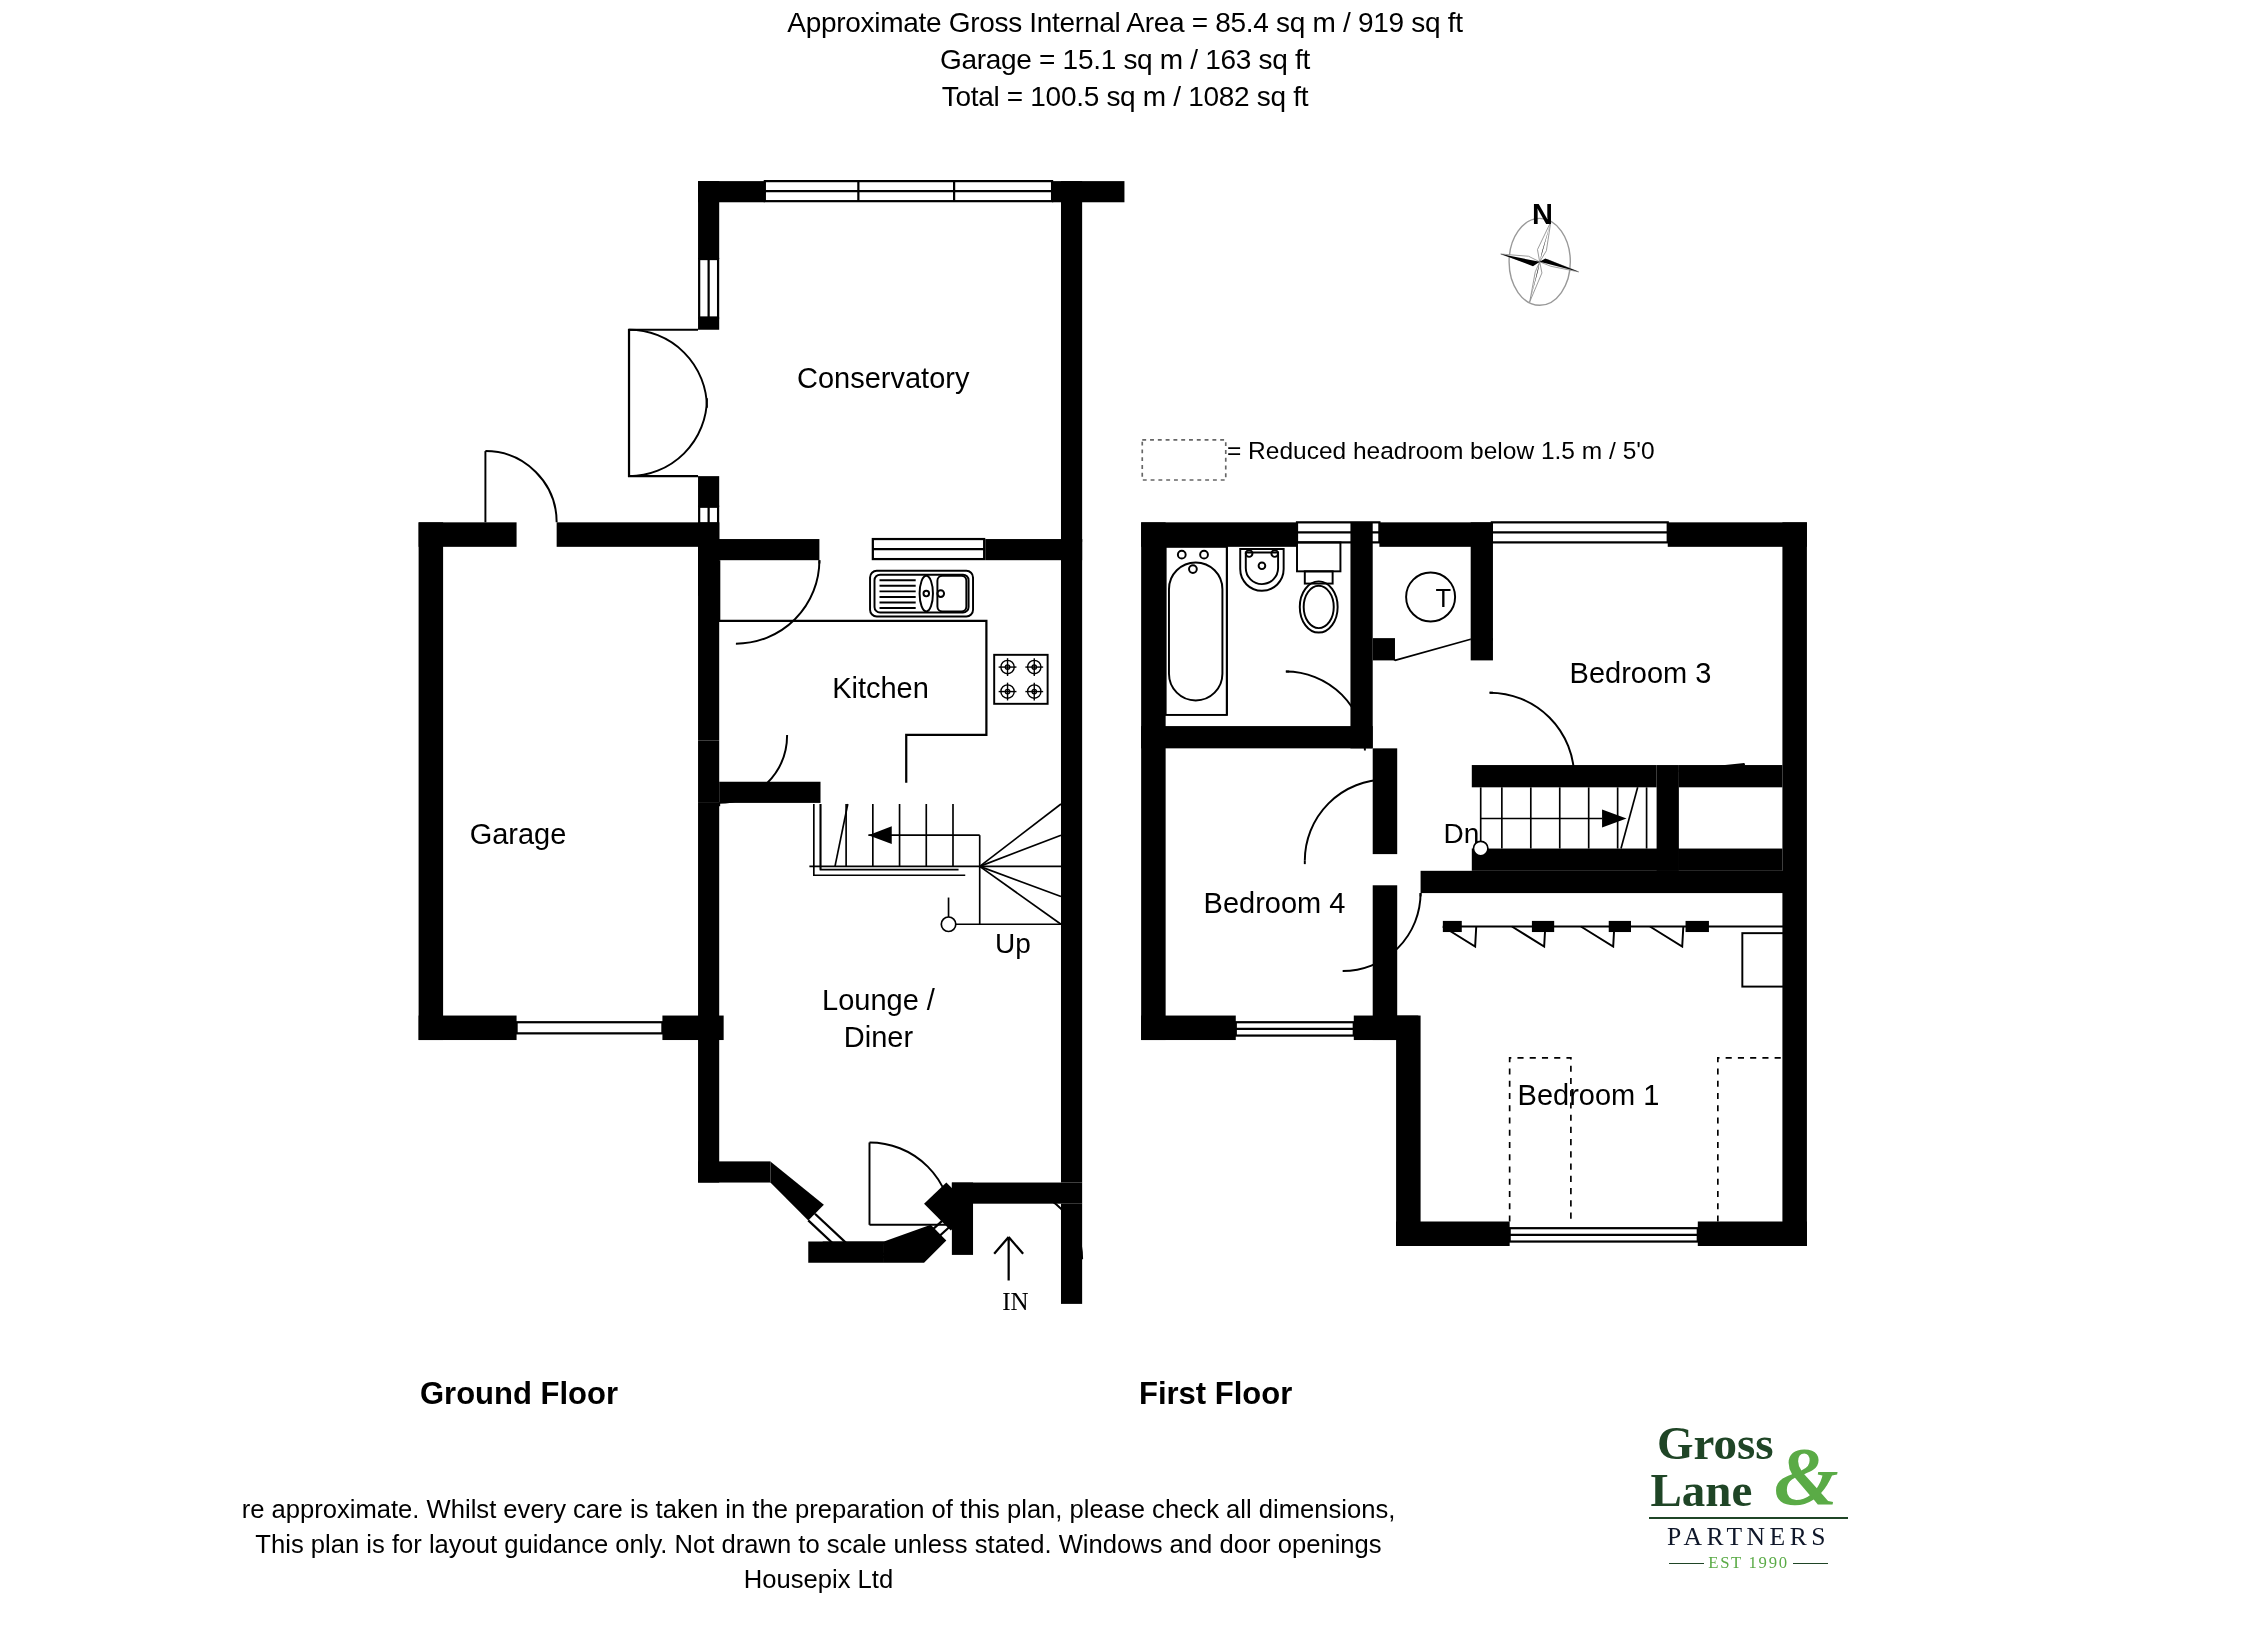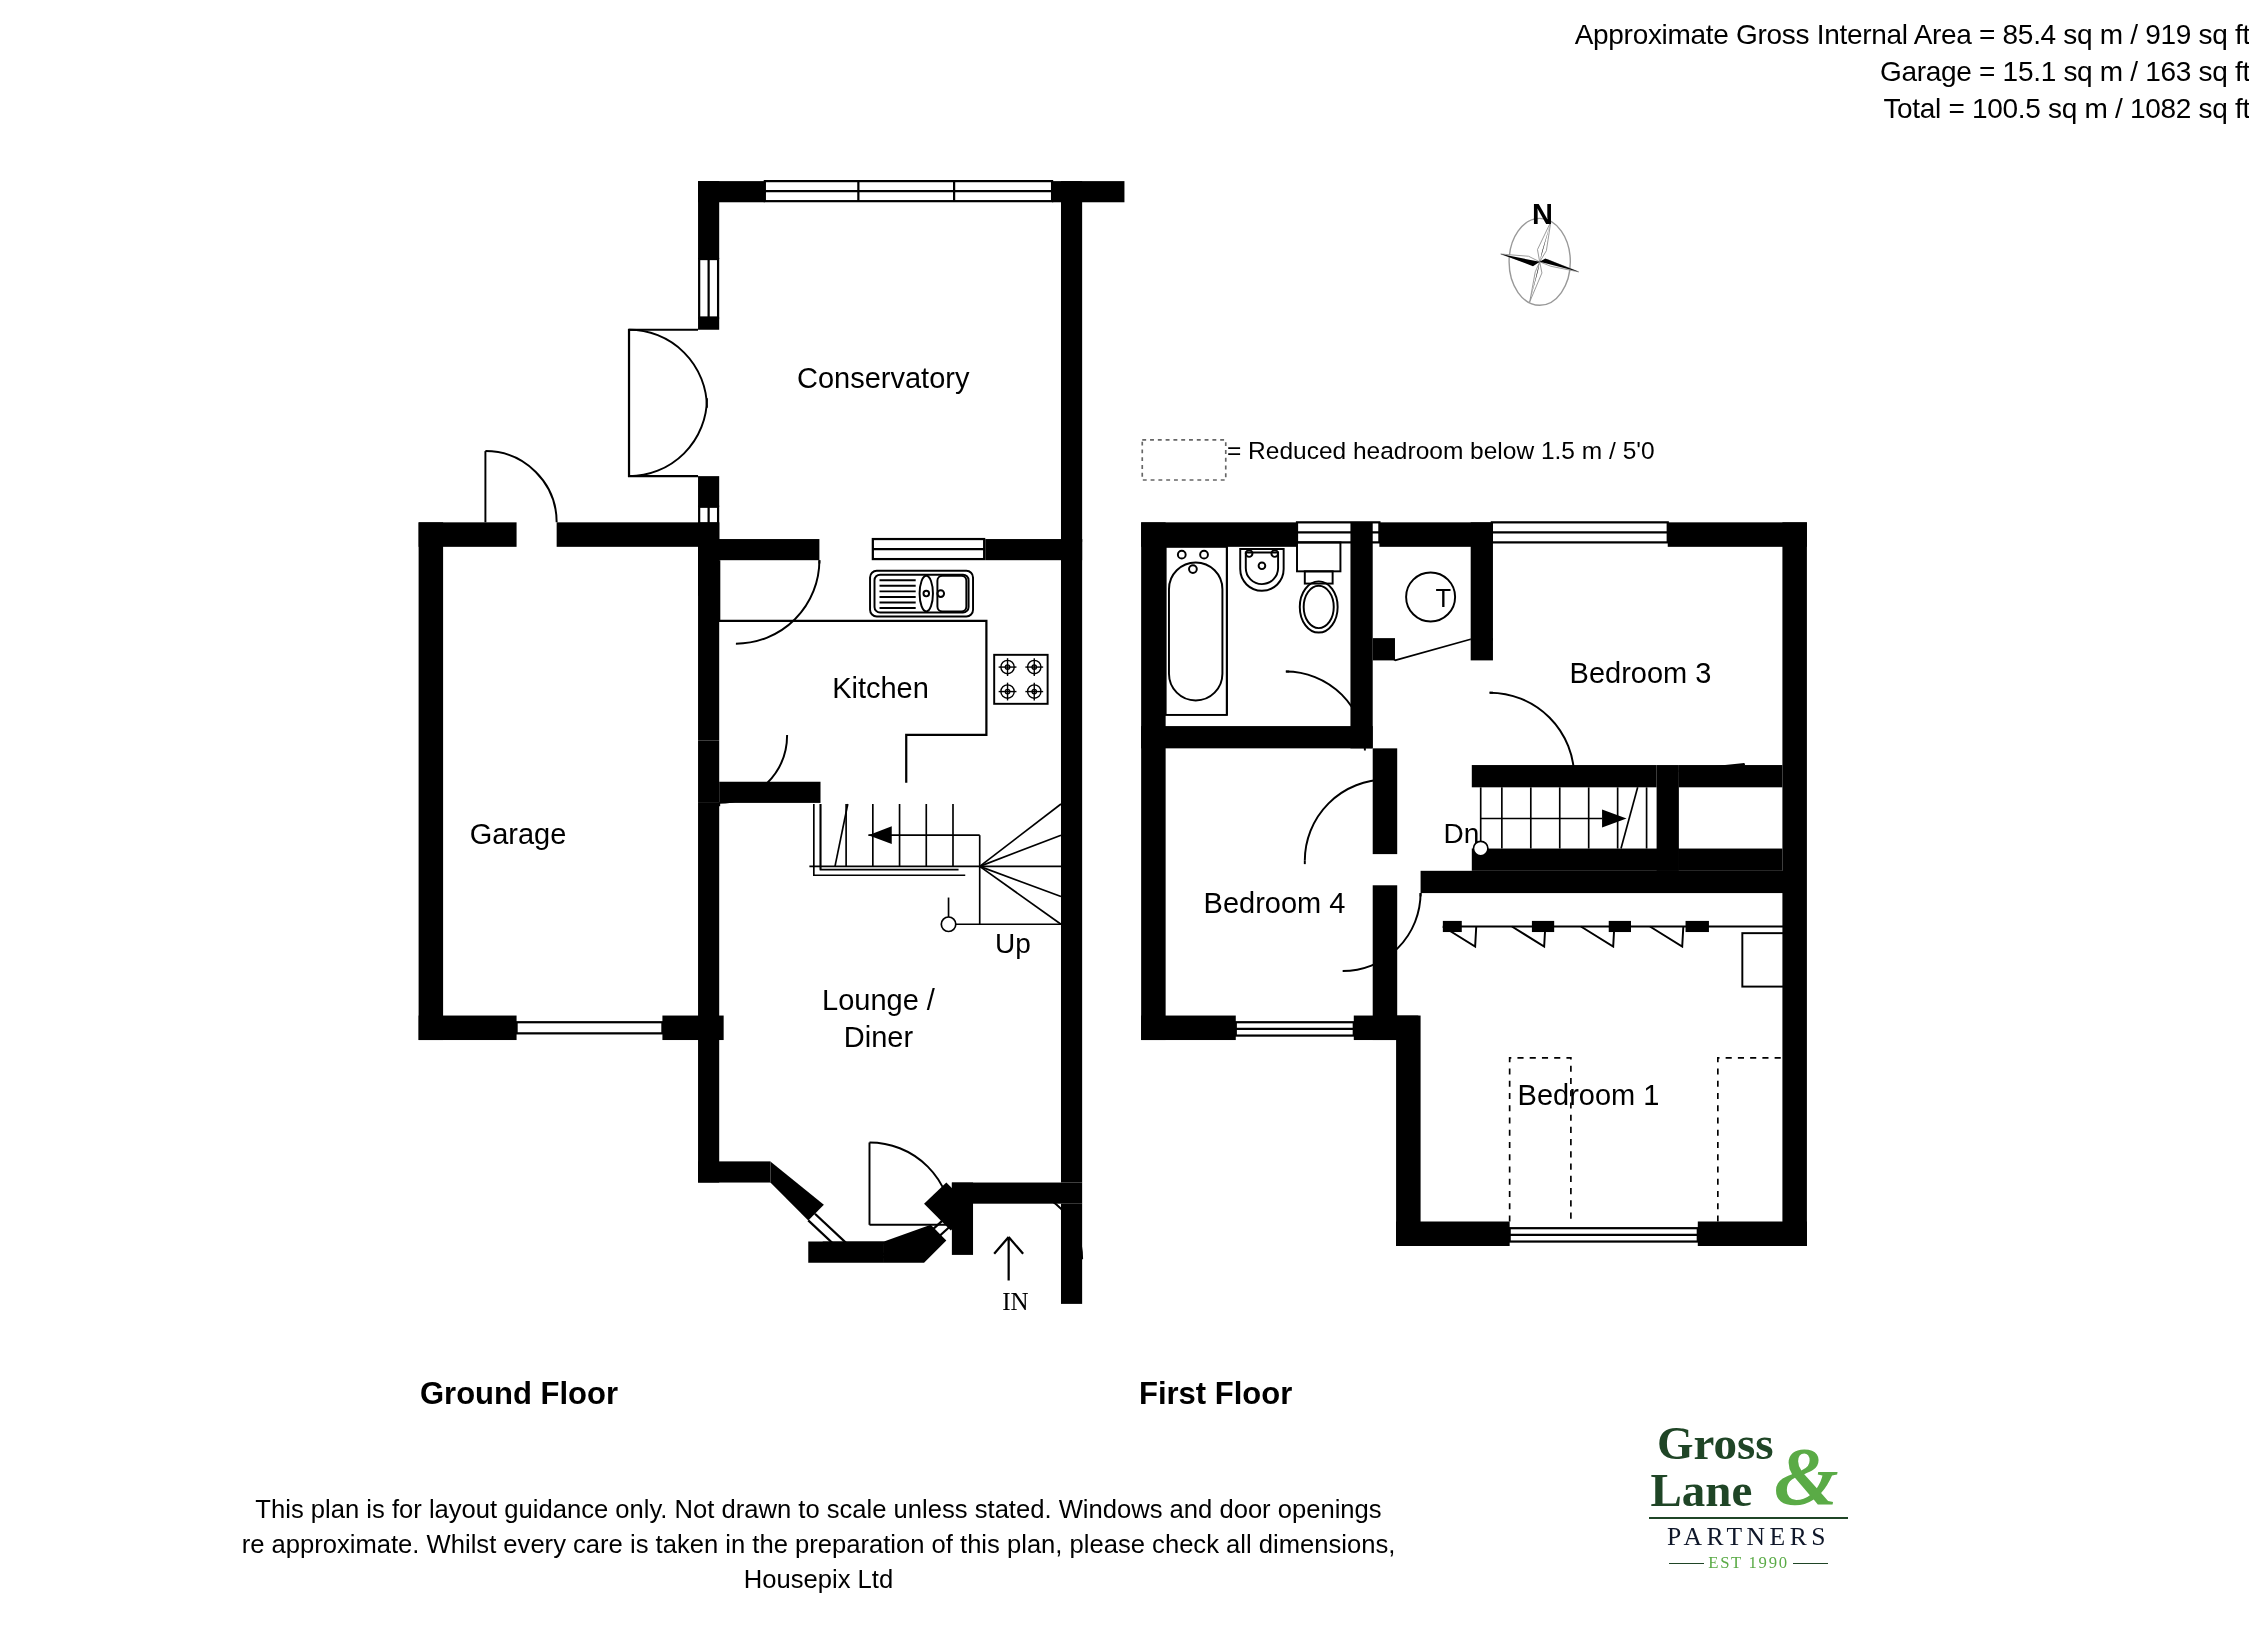--- a/index.html
+++ b/index.html
@@ -1,19 +1,19 @@
 <!DOCTYPE html>
 <html style="font-size:9px"><head>
 <meta charset="utf-8">
 <style>
   html,body{margin:0;padding:0;background:#fff;}
   body{width:2250px;height:1652px;position:relative;
        font-family:"Liberation Sans", sans-serif;color:#000;overflow:hidden;}
 
-  .hdr{position:absolute;left:0;top:16px;width:2250px;text-align:right;}
+  .hdr{position:absolute;left:0;top:4px;width:2250px;text-align:center;}
   .hdr div{font-size:28px;line-height:37px;letter-spacing:-0.3px;}
 
   svg.plan{position:absolute;left:0;top:0;width:2250px;height:1652px;}
 
   .floorlbl{position:absolute;font-size:31px;font-weight:bold;letter-spacing:0px;}
   #gf-label{left:420px;top:1376px;}
   #ff-label{left:1139px;top:1376px;}
 
   .legend-text{position:absolute;left:1227px;top:437px;font-size:24.5px;white-space:nowrap;}
   .compass-n{position:absolute;left:1532px;top:198px;font-size:29px;font-weight:bold;}
@@ -425,22 +425,22 @@
 <div class="roomlbl" id="lbl-bed3">Bedroom 3</div>
 <div class="roomlbl" id="lbl-bed2">Bedroom 4</div>
 <div class="roomlbl" id="lbl-bed1">Bedroom 1</div>
 <div class="roomlbl" id="lbl-dn">Dn</div>
 <div class="roomlbl" id="lbl-t">T</div>
 
 <div class="floorlbl" id="gf-label">Ground Floor</div>
 <div class="floorlbl" id="ff-label">First Floor</div>
 
 <div class="foot">
+  <div>re approximate. Whilst every care is taken in the preparation of this plan, please check all dimensions,</div>
   <div>This plan is for layout guidance only. Not drawn to scale unless stated. Windows and door openings</div>
-  <div>re approximate. Whilst every care is taken in the preparation of this plan, please check all dimensions,</div>
   <div>Housepix Ltd</div>
 </div>
 
 <div class="logo">
   <div class="l1">Gross</div>
   <div class="l2">
     <span>Lane</span>
     <span class="amp">&amp;</span>
   </div>
   <div class="rule"></div>

